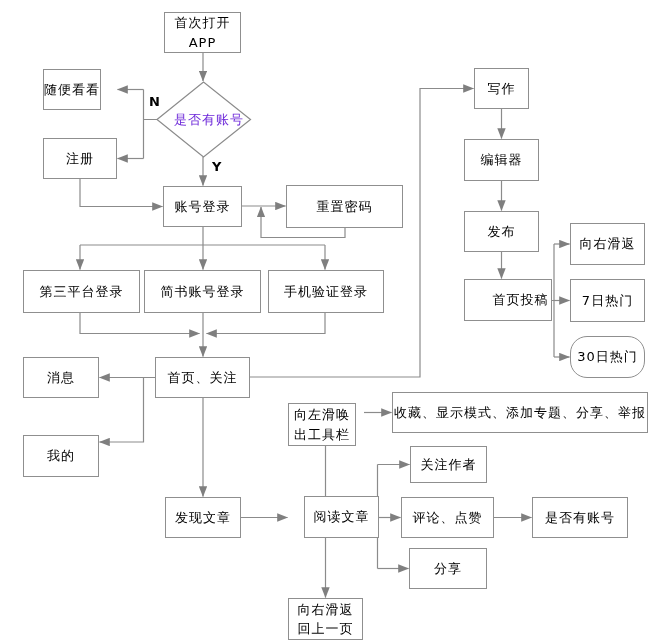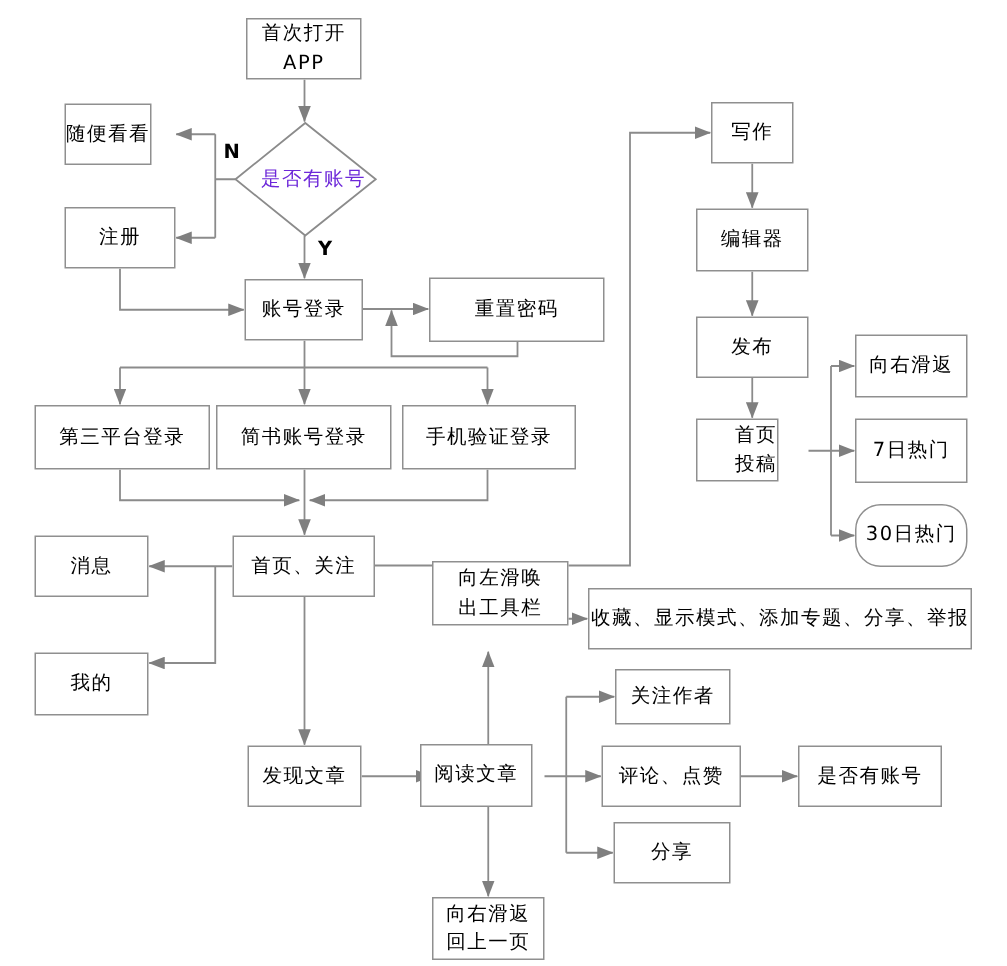--- a/index.html
+++ b/index.html
@@ -100,29 +100,29 @@
   <div class="node" style="left:286px;top:185px;width:117px;height:43px;">重置密码</div>
   <div class="node" style="left:23px;top:270px;width:117px;height:43px;">第三平台登录</div>
   <div class="node" style="left:144px;top:270px;width:117px;height:43px;">简书账号登录</div>
   <div class="node" style="left:268px;top:270px;width:116px;height:43px;">手机验证登录</div>
   <div class="node" style="left:155px;top:357px;width:95px;height:41px;">首页、关注</div>
   <div class="node" style="left:23px;top:357px;width:76px;height:41px;">消息</div>
   <div class="node" style="left:23px;top:435px;width:76px;height:42px;">我的</div>
   <div class="node" style="left:474px;top:68px;width:55px;height:41px;">写作</div>
   <div class="node" style="left:464px;top:139px;width:75px;height:42px;">编辑器</div>
   <div class="node" style="left:464px;top:211px;width:75px;height:41px;">发布</div>
-  <div class="node" style="left:464px;top:279px;width:55px;height:42px;padding-left:25px;">首页投稿</div>
+  <div class="node" style="left:464px;top:279px;width:88px;height:42px;padding-left:25px;">首页投稿</div>
   <div class="node" style="left:570px;top:223px;width:75px;height:42px;">向右滑返</div>
   <div class="node" style="left:570px;top:279px;width:75px;height:43px;">7日热门</div>
   <div class="node" style="left:570px;top:336px;width:75px;height:42px;border-radius:17px;">30日热门</div>
-  <div class="node" style="left:288px;top:374px;width:91px;height:43px;">向左滑唤
+  <div class="node" style="left:288px;top:403px;width:68px;height:43px;">向左滑唤
 出工具栏</div>
   <div class="node" style="left:392px;top:392px;width:256px;height:41px;">收藏、显示模式、添加专题、分享、举报</div>
   <div class="node" style="left:165px;top:497px;width:76px;height:41px;">发现文章</div>
-  <div class="node" style="left:280px;top:496px;width:75px;height:42px;">阅读文章</div>
+  <div class="node" style="left:304px;top:496px;width:75px;height:42px;">阅读文章</div>
   <div class="node" style="left:410px;top:446px;width:77px;height:37px;">关注作者</div>
   <div class="node" style="left:401px;top:497px;width:93px;height:41px;">评论、点赞</div>
   <div class="node" style="left:532px;top:497px;width:96px;height:41px;">是否有账号</div>
   <div class="node" style="left:288px;top:598px;width:75px;height:42px;">向右滑返
 回上一页</div>
   <div class="node" style="left:409px;top:548px;width:78px;height:41px;">分享</div>
 
 </div>
 
 </body></html>

